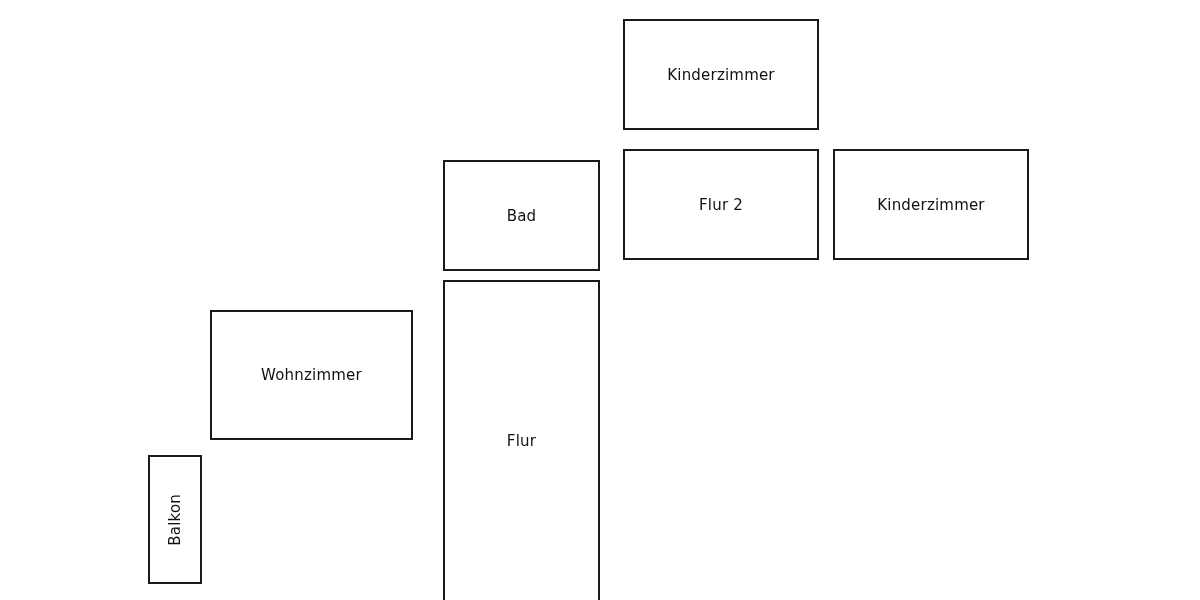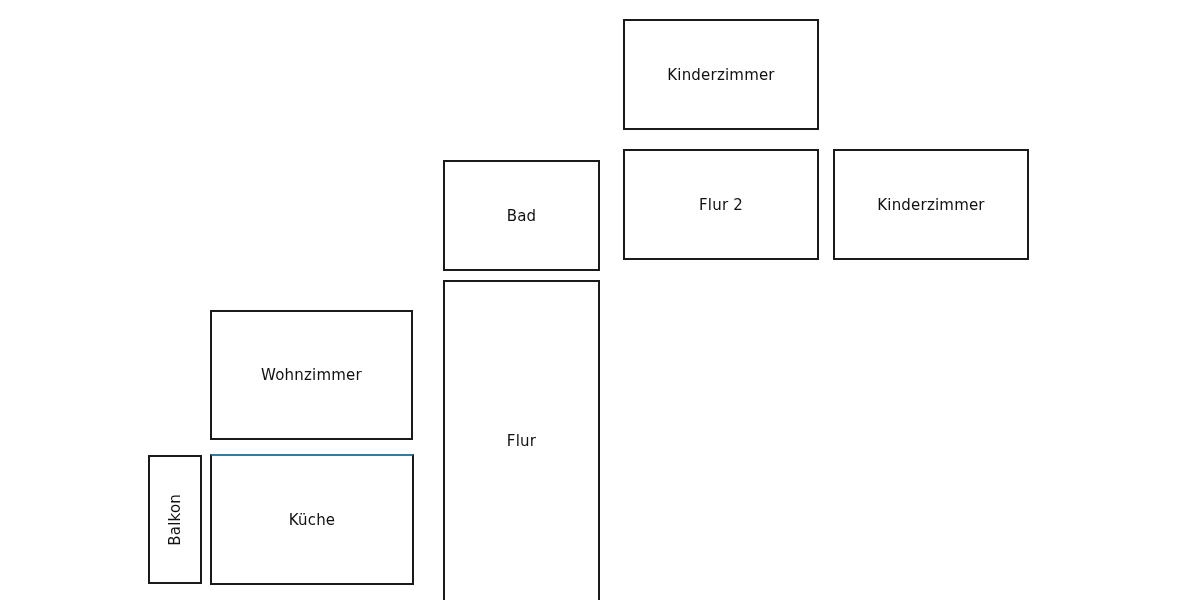--- a/index.html
+++ b/index.html
@@ -71,17 +71,14 @@
   </div>
 
   <div class="room flur">
     <span class="room-label">Flur</span>
   </div>
 
   <div class="room balkon">
     <span class="room-label vertical">Balkon</span>
   </div>
 
-  <div class="room kueche">
-    <span class="room-label">Küche</span>
-  </div>
 
 </div>
 
 </body></html>

